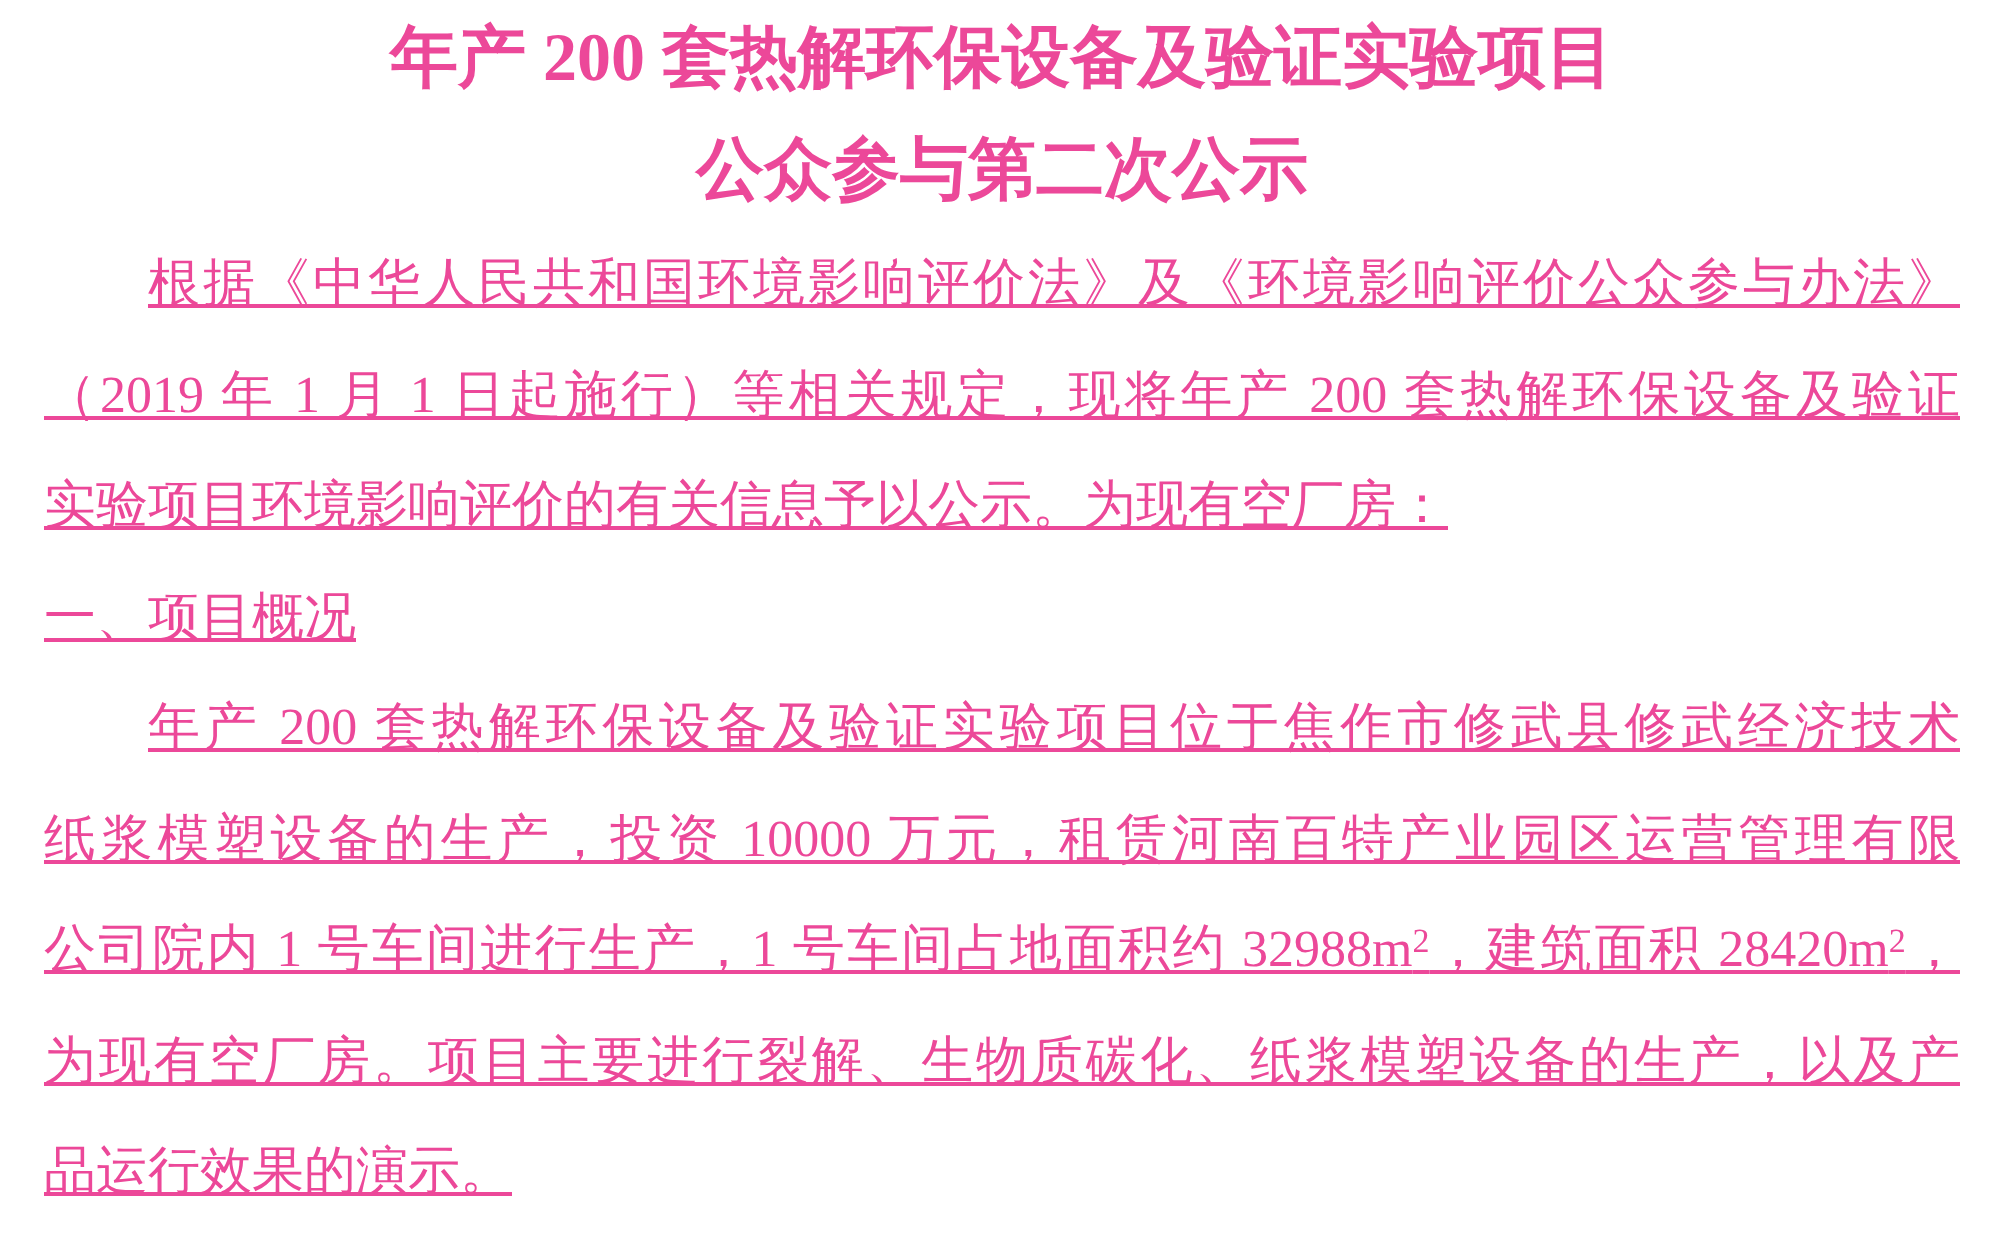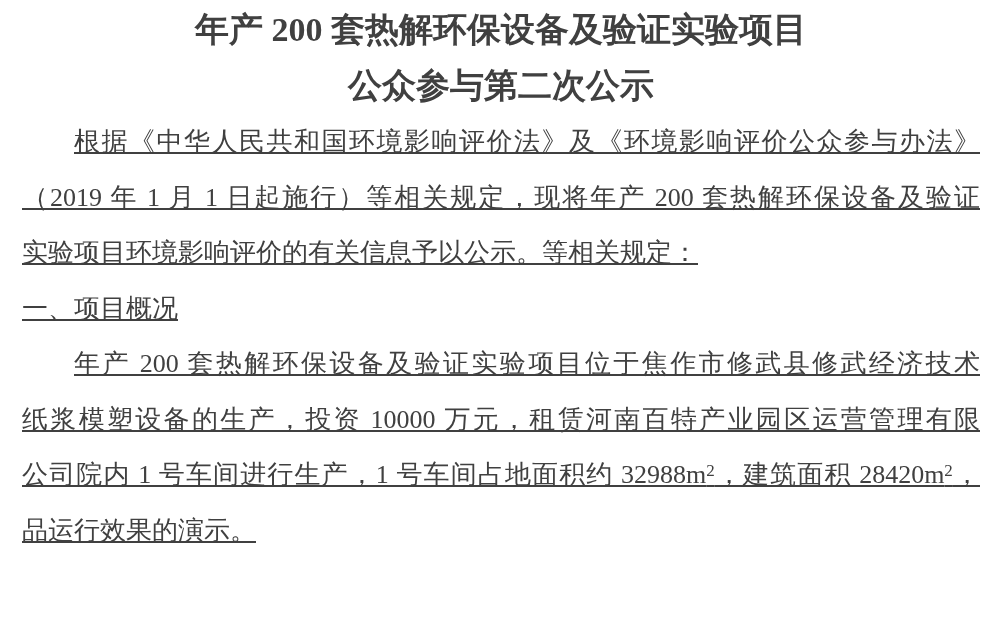--- a/index.html
+++ b/index.html
@@ -8,21 +8,21 @@
     height: 620px;
     background: #ffffff;
     overflow: hidden;
   }
   .doc {
     box-sizing: border-box;
     width: 1000px;
     height: 508px;
     padding: 2px 20px 0 22px;
     font-family: "Liberation Serif", "DejaVu Serif", serif;
-    color: #404040;
+    color: #ec4899;
   }
   .title {
     margin: 0;
     text-align: center;
     font-weight: 700;
     font-size: 34px;
     line-height: 56px;
   }
   .title .title-line { display: block; }
   .bodytext {
@@ -52,21 +52,22 @@
 <div class="doc">
 
   <h1 class="title">
     <span class="title-line">年产 200 套热解环保设备及验证实验项目</span>
     <span class="title-line">公众参与第二次公示</span>
   </h1>
 
   <div class="bodytext">
     <div class="line indent">根据《中华人民共和国环境影响评价法》及《环境影响评价公众参与办法》</div>
     <div class="line">（2019 年 1 月 1 日起施行）等相关规定，现将年产 200 套热解环保设备及验证</div>
-    <div class="line left">实验项目环境影响评价的有关信息予以公示。等相关规定：</div>
+    <div class="line left">实验项目环境影响评价的有关信息予以公示。为现有空厂房：</div>
     <div class="line left">一、项目概况</div>
     <div class="line indent">年产 200 套热解环保设备及验证实验项目位于焦作市修武县修武经济技术</div>
     <div class="line">纸浆模塑设备的生产，投资 10000 万元，租赁河南百特产业园区运营管理有限</div>
     <div class="line"><span>公司院内 1 号车间进行生产，1 号车间占地面积约 32988m</span><sup>2</sup><span>，建筑面积 28420m</span><sup>2</sup><span>，</span></div>
+    <div class="line">为现有空厂房。项目主要进行裂解、生物质碳化、纸浆模塑设备的生产，以及产</div>
     <div class="line left">品运行效果的演示。</div>
   </div>
 
 </div>
 
 </body></html>

